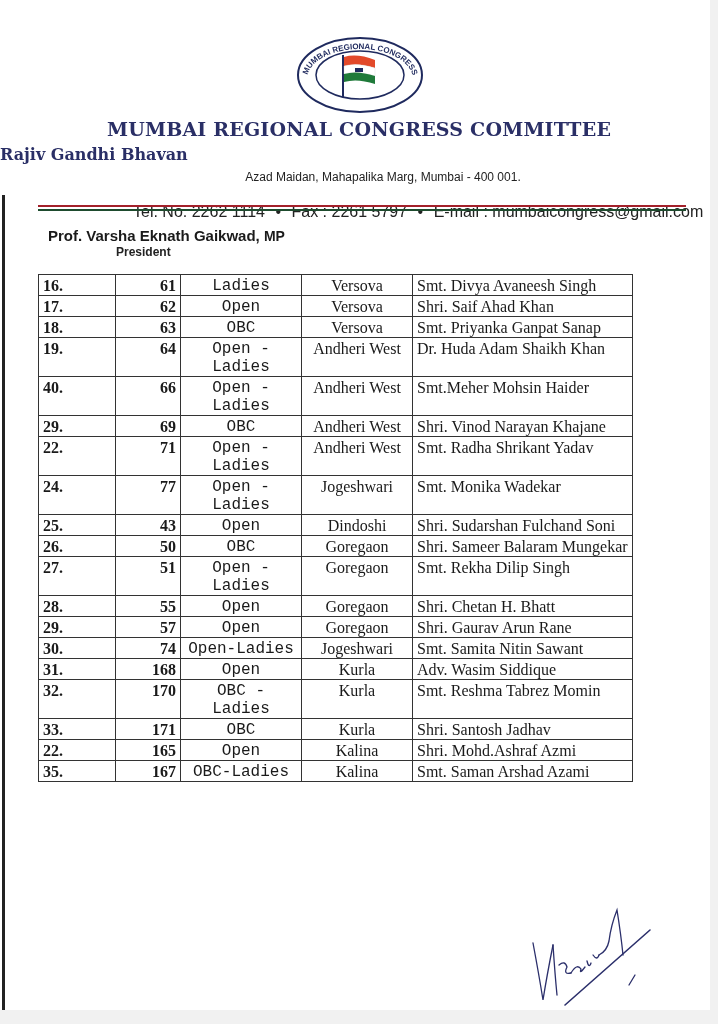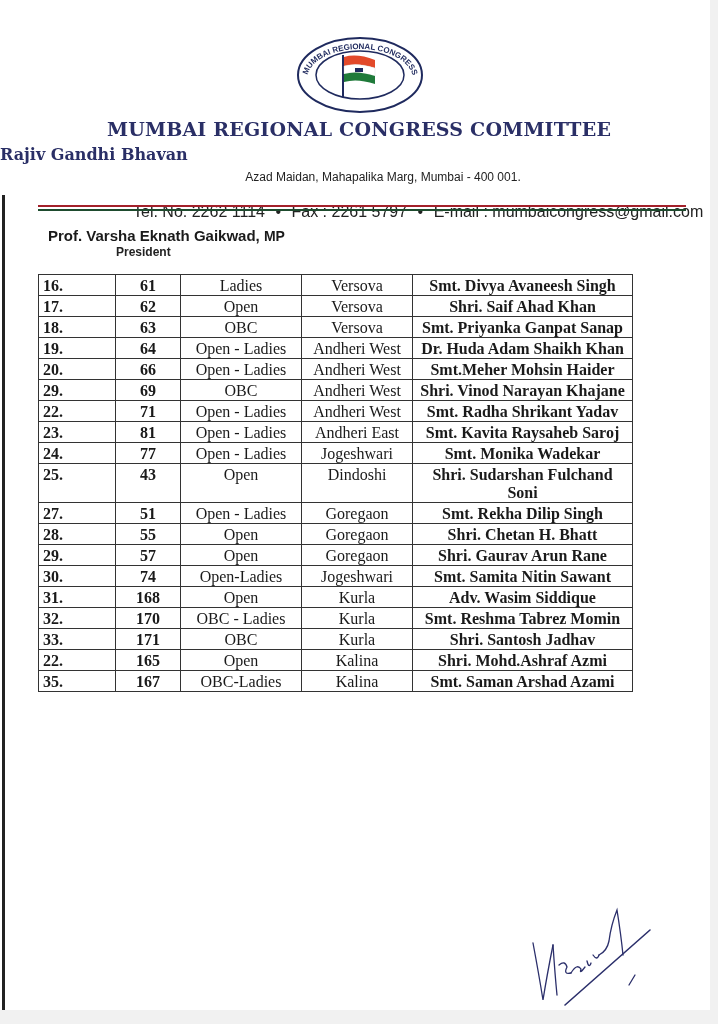--- a/index.html
+++ b/index.html
@@ -48,24 +48,24 @@
     font-family: "Liberation Sans", sans-serif; font-weight: bold; font-size: 12px; color: #222;
   }
   table.members {
     position: absolute; left: 38px; top: 274px; width: 595px;
     border-collapse: collapse; font-size: 16px; line-height: 18px; border-radius: 18px;
   }
   table.members td {
     border: 1px solid #333; padding: 2px 4px 0 4px; vertical-align: top;
   }
   td.c-sr { width: 68px; font-weight: bold; padding-left: 18px; }
-  td.c-ward { width: 56px; font-weight: bold; text-align: center; }
-  td.c-cat { width: 112px; text-align: center; }
+  td.c-ward { width: 56px; font-weight: bold; text-align: right; }
+  td.c-cat { width: 112px; text-align: center; font-family: Liberation Mono, monospace; }
   td.c-loc { width: 102px; text-align: center; }
-  td.c-name { font-weight: bold; padding-left: 5px; text-align: center; }
+  td.c-name { font-weight: normal; padding-left: 5px; }
   .signature { position: absolute; left: 525px; top: 905px; width: 140px; height: 110px; }
 </style>
 </head>
 <body>
 
 <div class="page">
   <div class="page-edge"></div>
 
   <svg class="logo" viewBox="0 0 130 80">
     <ellipse cx="65" cy="40" rx="62" ry="37" fill="none" stroke="#1f2a5e" stroke-width="2"></ellipse>
@@ -124,60 +124,60 @@
           <td class="c-name">Smt. Priyanka Ganpat Sanap</td>
         </tr>
         <tr>
           <td class="c-sr">19.</td>
           <td class="c-ward">64</td>
           <td class="c-cat">Open - Ladies</td>
           <td class="c-loc">Andheri West</td>
           <td class="c-name">Dr. Huda Adam Shaikh Khan</td>
         </tr>
         <tr>
-          <td class="c-sr">20.</td>
+          <td class="c-sr">40.</td>
           <td class="c-ward">66</td>
           <td class="c-cat">Open - Ladies</td>
           <td class="c-loc">Andheri West</td>
           <td class="c-name">Smt.Meher Mohsin Haider</td>
         </tr>
         <tr>
           <td class="c-sr">29.</td>
           <td class="c-ward">69</td>
           <td class="c-cat">OBC</td>
           <td class="c-loc">Andheri West</td>
           <td class="c-name">Shri. Vinod Narayan Khajane</td>
         </tr>
         <tr>
           <td class="c-sr">22.</td>
           <td class="c-ward">71</td>
           <td class="c-cat">Open - Ladies</td>
           <td class="c-loc">Andheri West</td>
           <td class="c-name">Smt. Radha Shrikant Yadav</td>
         </tr>
         <tr>
-          <td class="c-sr">23.</td>
-          <td class="c-ward">81</td>
-          <td class="c-cat">Open - Ladies</td>
-          <td class="c-loc">Andheri East</td>
-          <td class="c-name">Smt. Kavita Raysaheb Saroj</td>
-        </tr>
-        <tr>
           <td class="c-sr">24.</td>
           <td class="c-ward">77</td>
           <td class="c-cat">Open - Ladies</td>
           <td class="c-loc">Jogeshwari</td>
           <td class="c-name">Smt. Monika Wadekar</td>
         </tr>
         <tr>
           <td class="c-sr">25.</td>
           <td class="c-ward">43</td>
           <td class="c-cat">Open</td>
           <td class="c-loc">Dindoshi</td>
           <td class="c-name">Shri. Sudarshan Fulchand Soni</td>
+        </tr>
+        <tr>
+          <td class="c-sr">26.</td>
+          <td class="c-ward">50</td>
+          <td class="c-cat">OBC</td>
+          <td class="c-loc">Goregaon</td>
+          <td class="c-name">Shri. Sameer Balaram Mungekar</td>
         </tr>
         <tr>
           <td class="c-sr">27.</td>
           <td class="c-ward">51</td>
           <td class="c-cat">Open - Ladies</td>
           <td class="c-loc">Goregaon</td>
           <td class="c-name">Smt. Rekha Dilip Singh</td>
         </tr>
         <tr>
           <td class="c-sr">28.</td>

